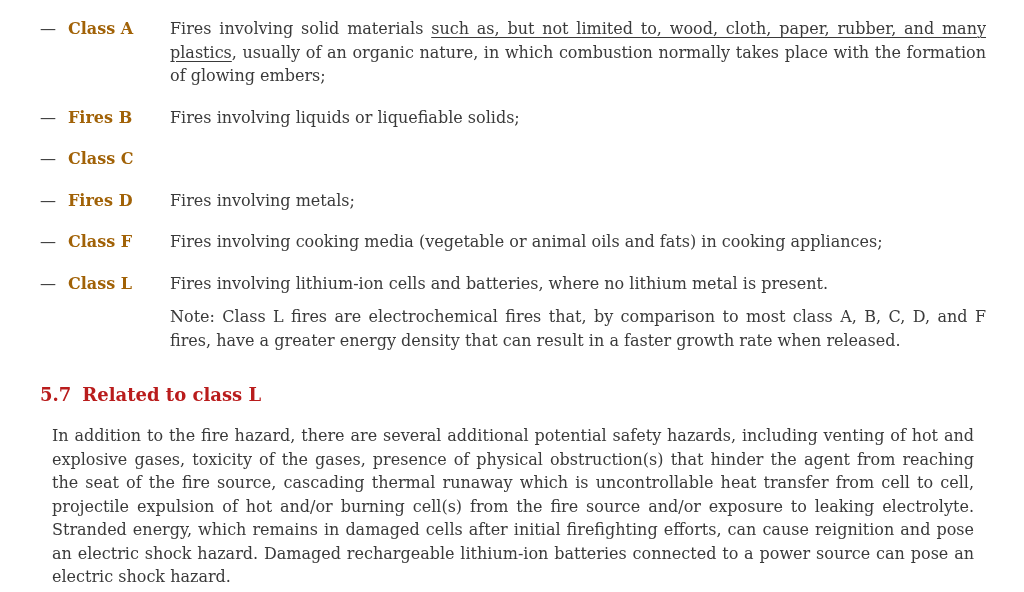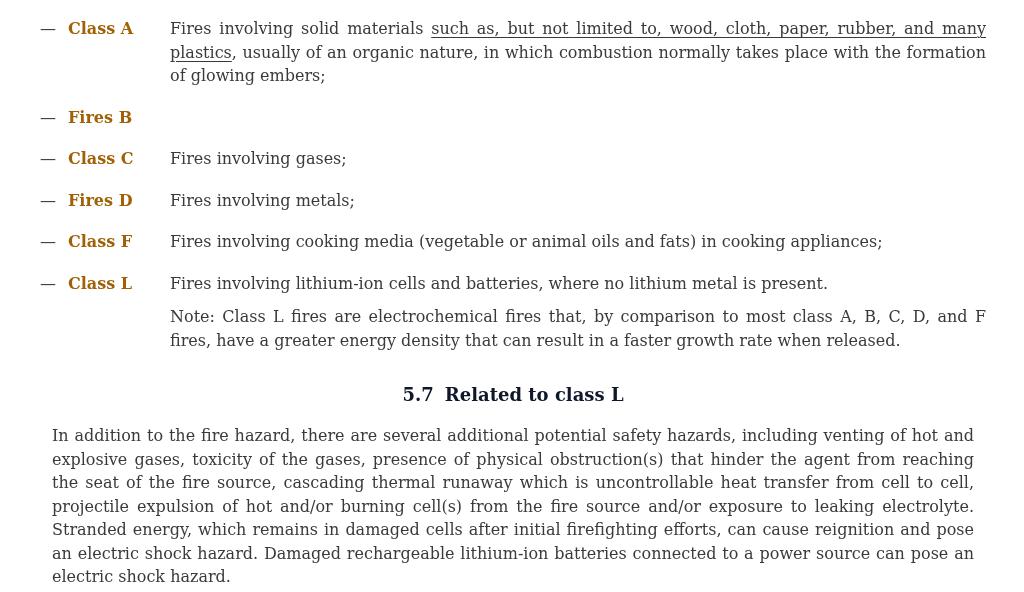--- a/index.html
+++ b/index.html
@@ -46,22 +46,21 @@
     text-underline-offset: 3px;
   }
   .note {
     margin-top: 10px;
   }
   .section-heading {
     margin: 30px 0 16px 0;
     font-size: 18px;
     line-height: 26px;
     font-weight: 700;
-    color: #0f172a;
-    text-align: center;
+    color: #b91c1c;
   }
   .sec-num {
     margin-right: 11px;
   }
   .body-para {
     margin: 12px;
     text-align: justify;
   }
 </style>
 </head>
@@ -73,26 +72,26 @@
 
     <div class="class-item">
       <span class="dash">—</span>
       <span class="term">Class A</span>
       <div class="desc"><span>Fires involving solid materials </span><span class="ins">such as, but not limited to, wood, cloth, paper, rubber, and many plastics</span><span>, usually of an organic nature, in which combustion normally takes place with the formation of glowing embers;</span></div>
     </div>
 
     <div class="class-item">
       <span class="dash">—</span>
       <span class="term">Fires B</span>
+      <div class="desc">Fires involving liquids or liquefiable solids;</div>
     </div>
 
     <div class="class-item">
       <span class="dash">—</span>
       <span class="term">Class C</span>
-      <div class="desc">Fires involving gases;</div>
     </div>
 
     <div class="class-item">
       <span class="dash">—</span>
       <span class="term">Fires D</span>
       <div class="desc">Fires involving metals;</div>
     </div>
 
     <div class="class-item">
       <span class="dash">—</span>

